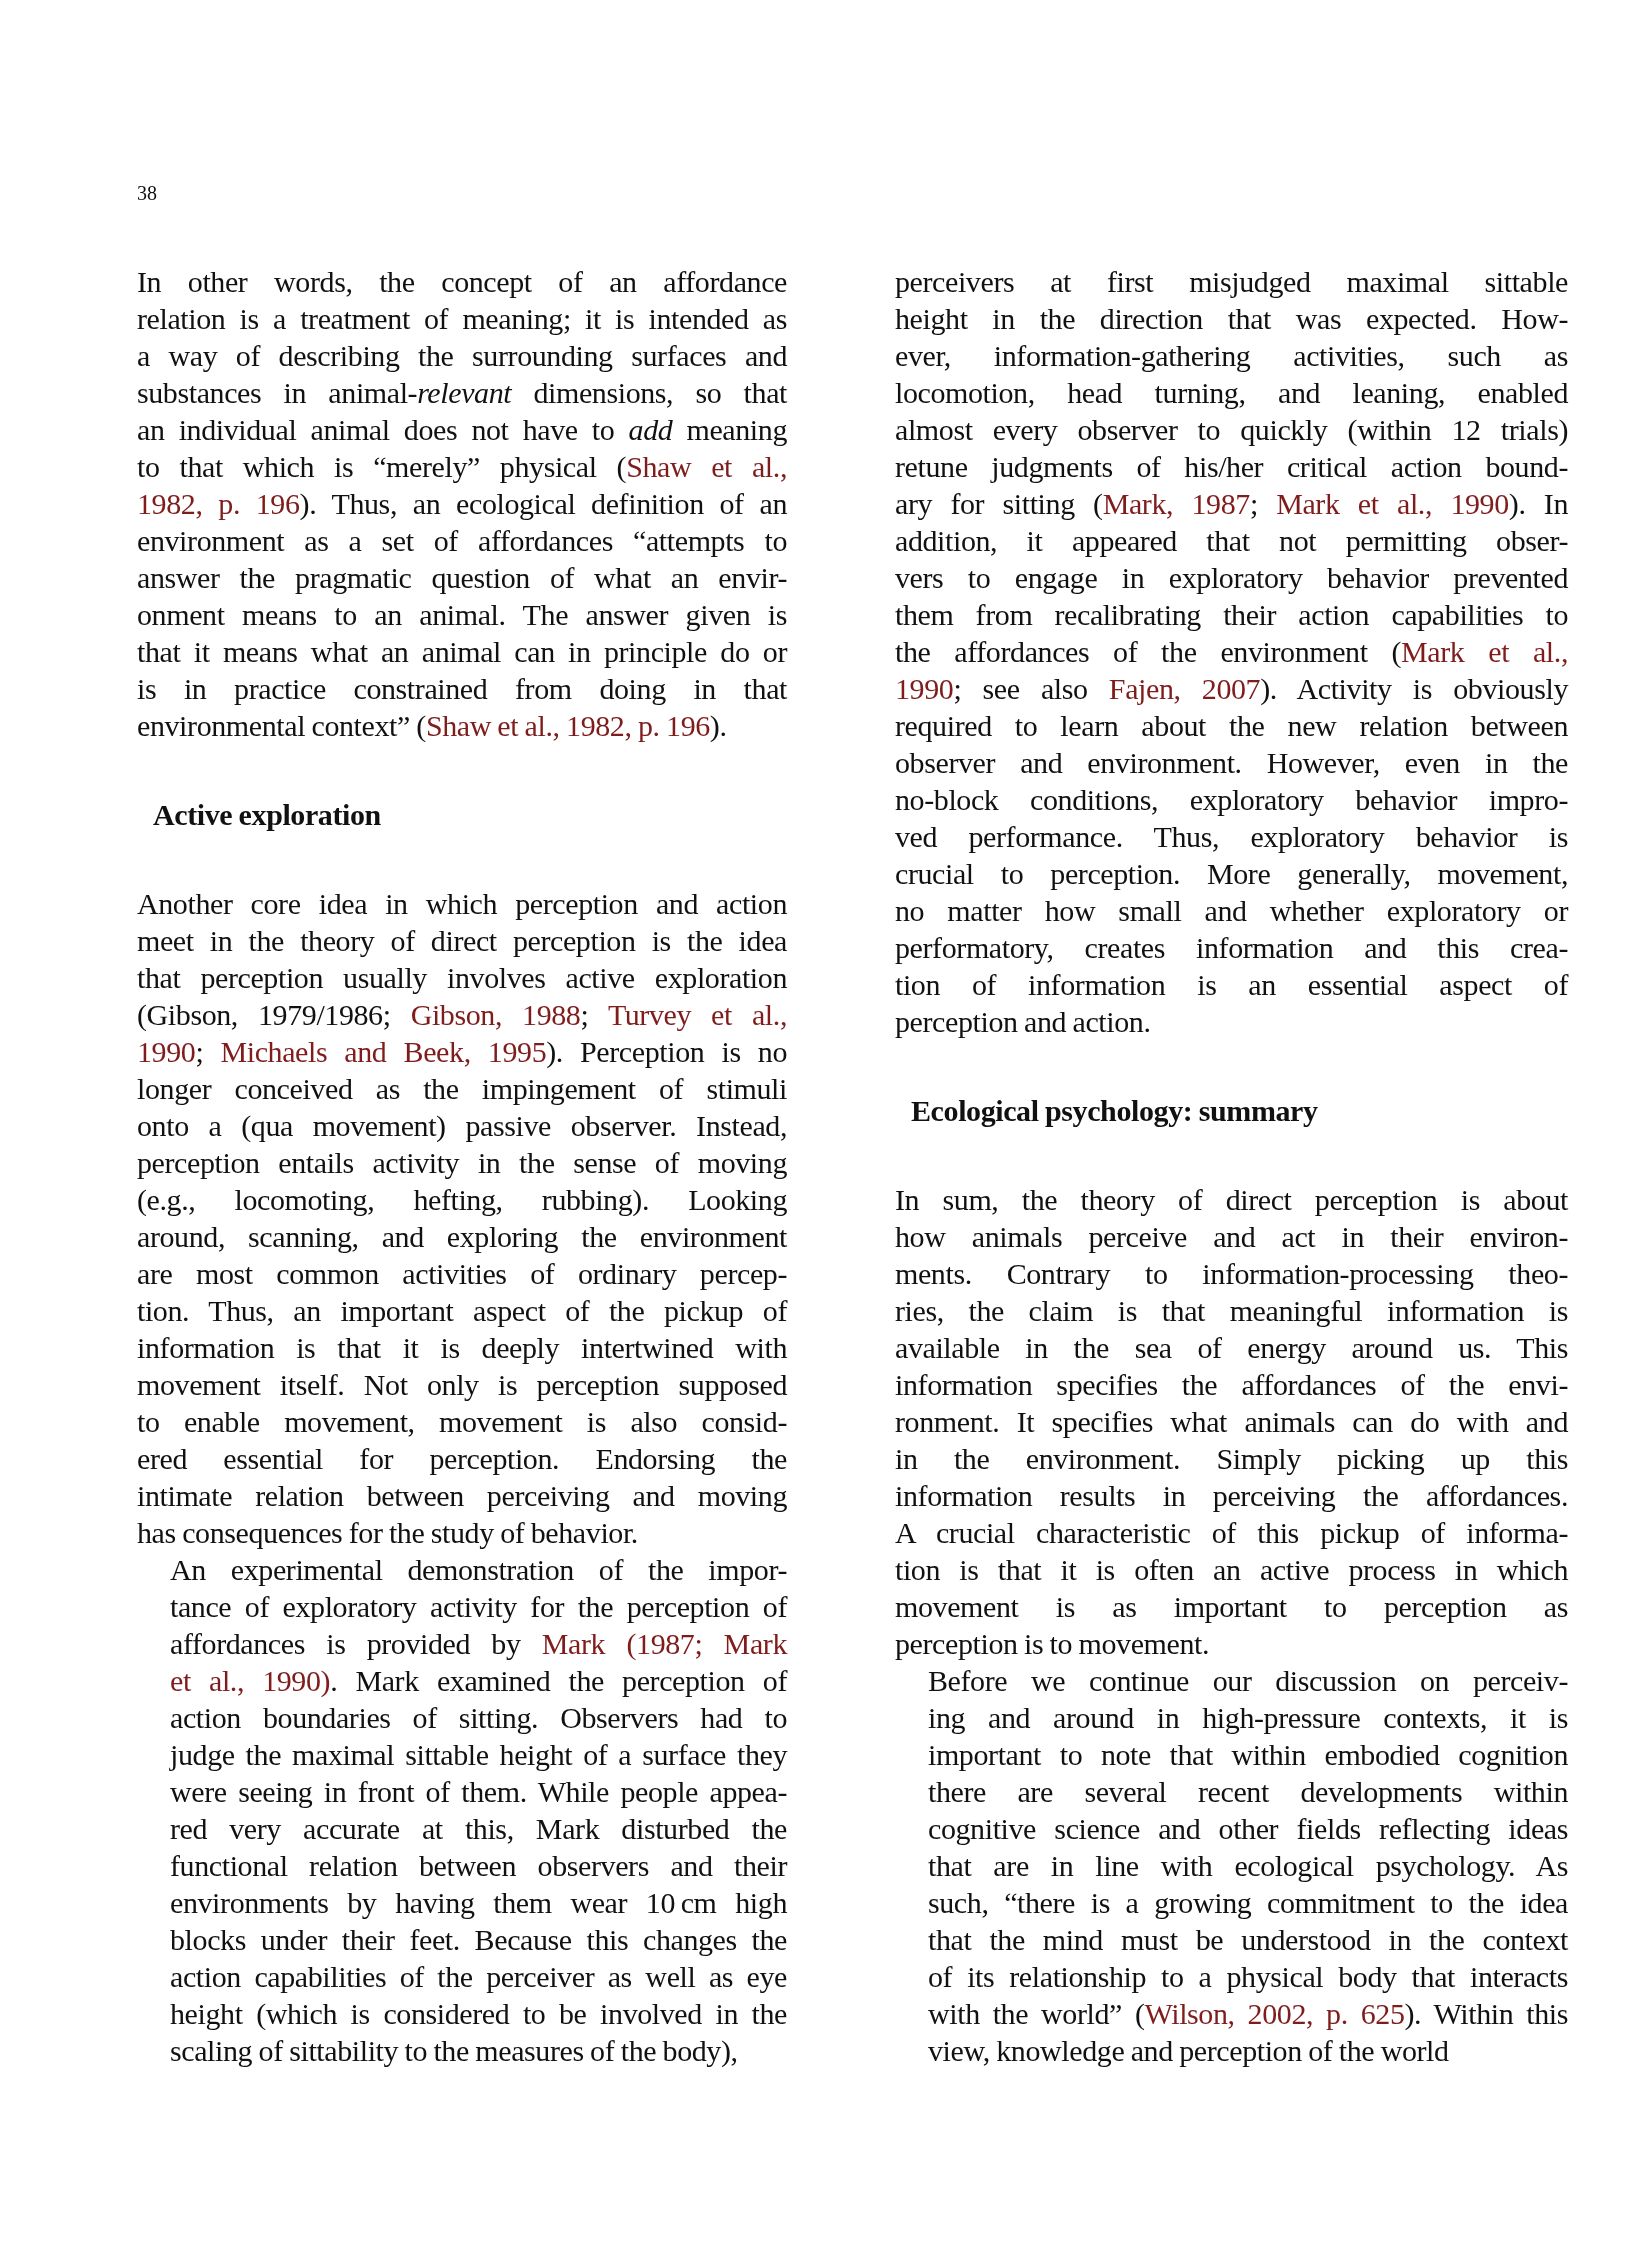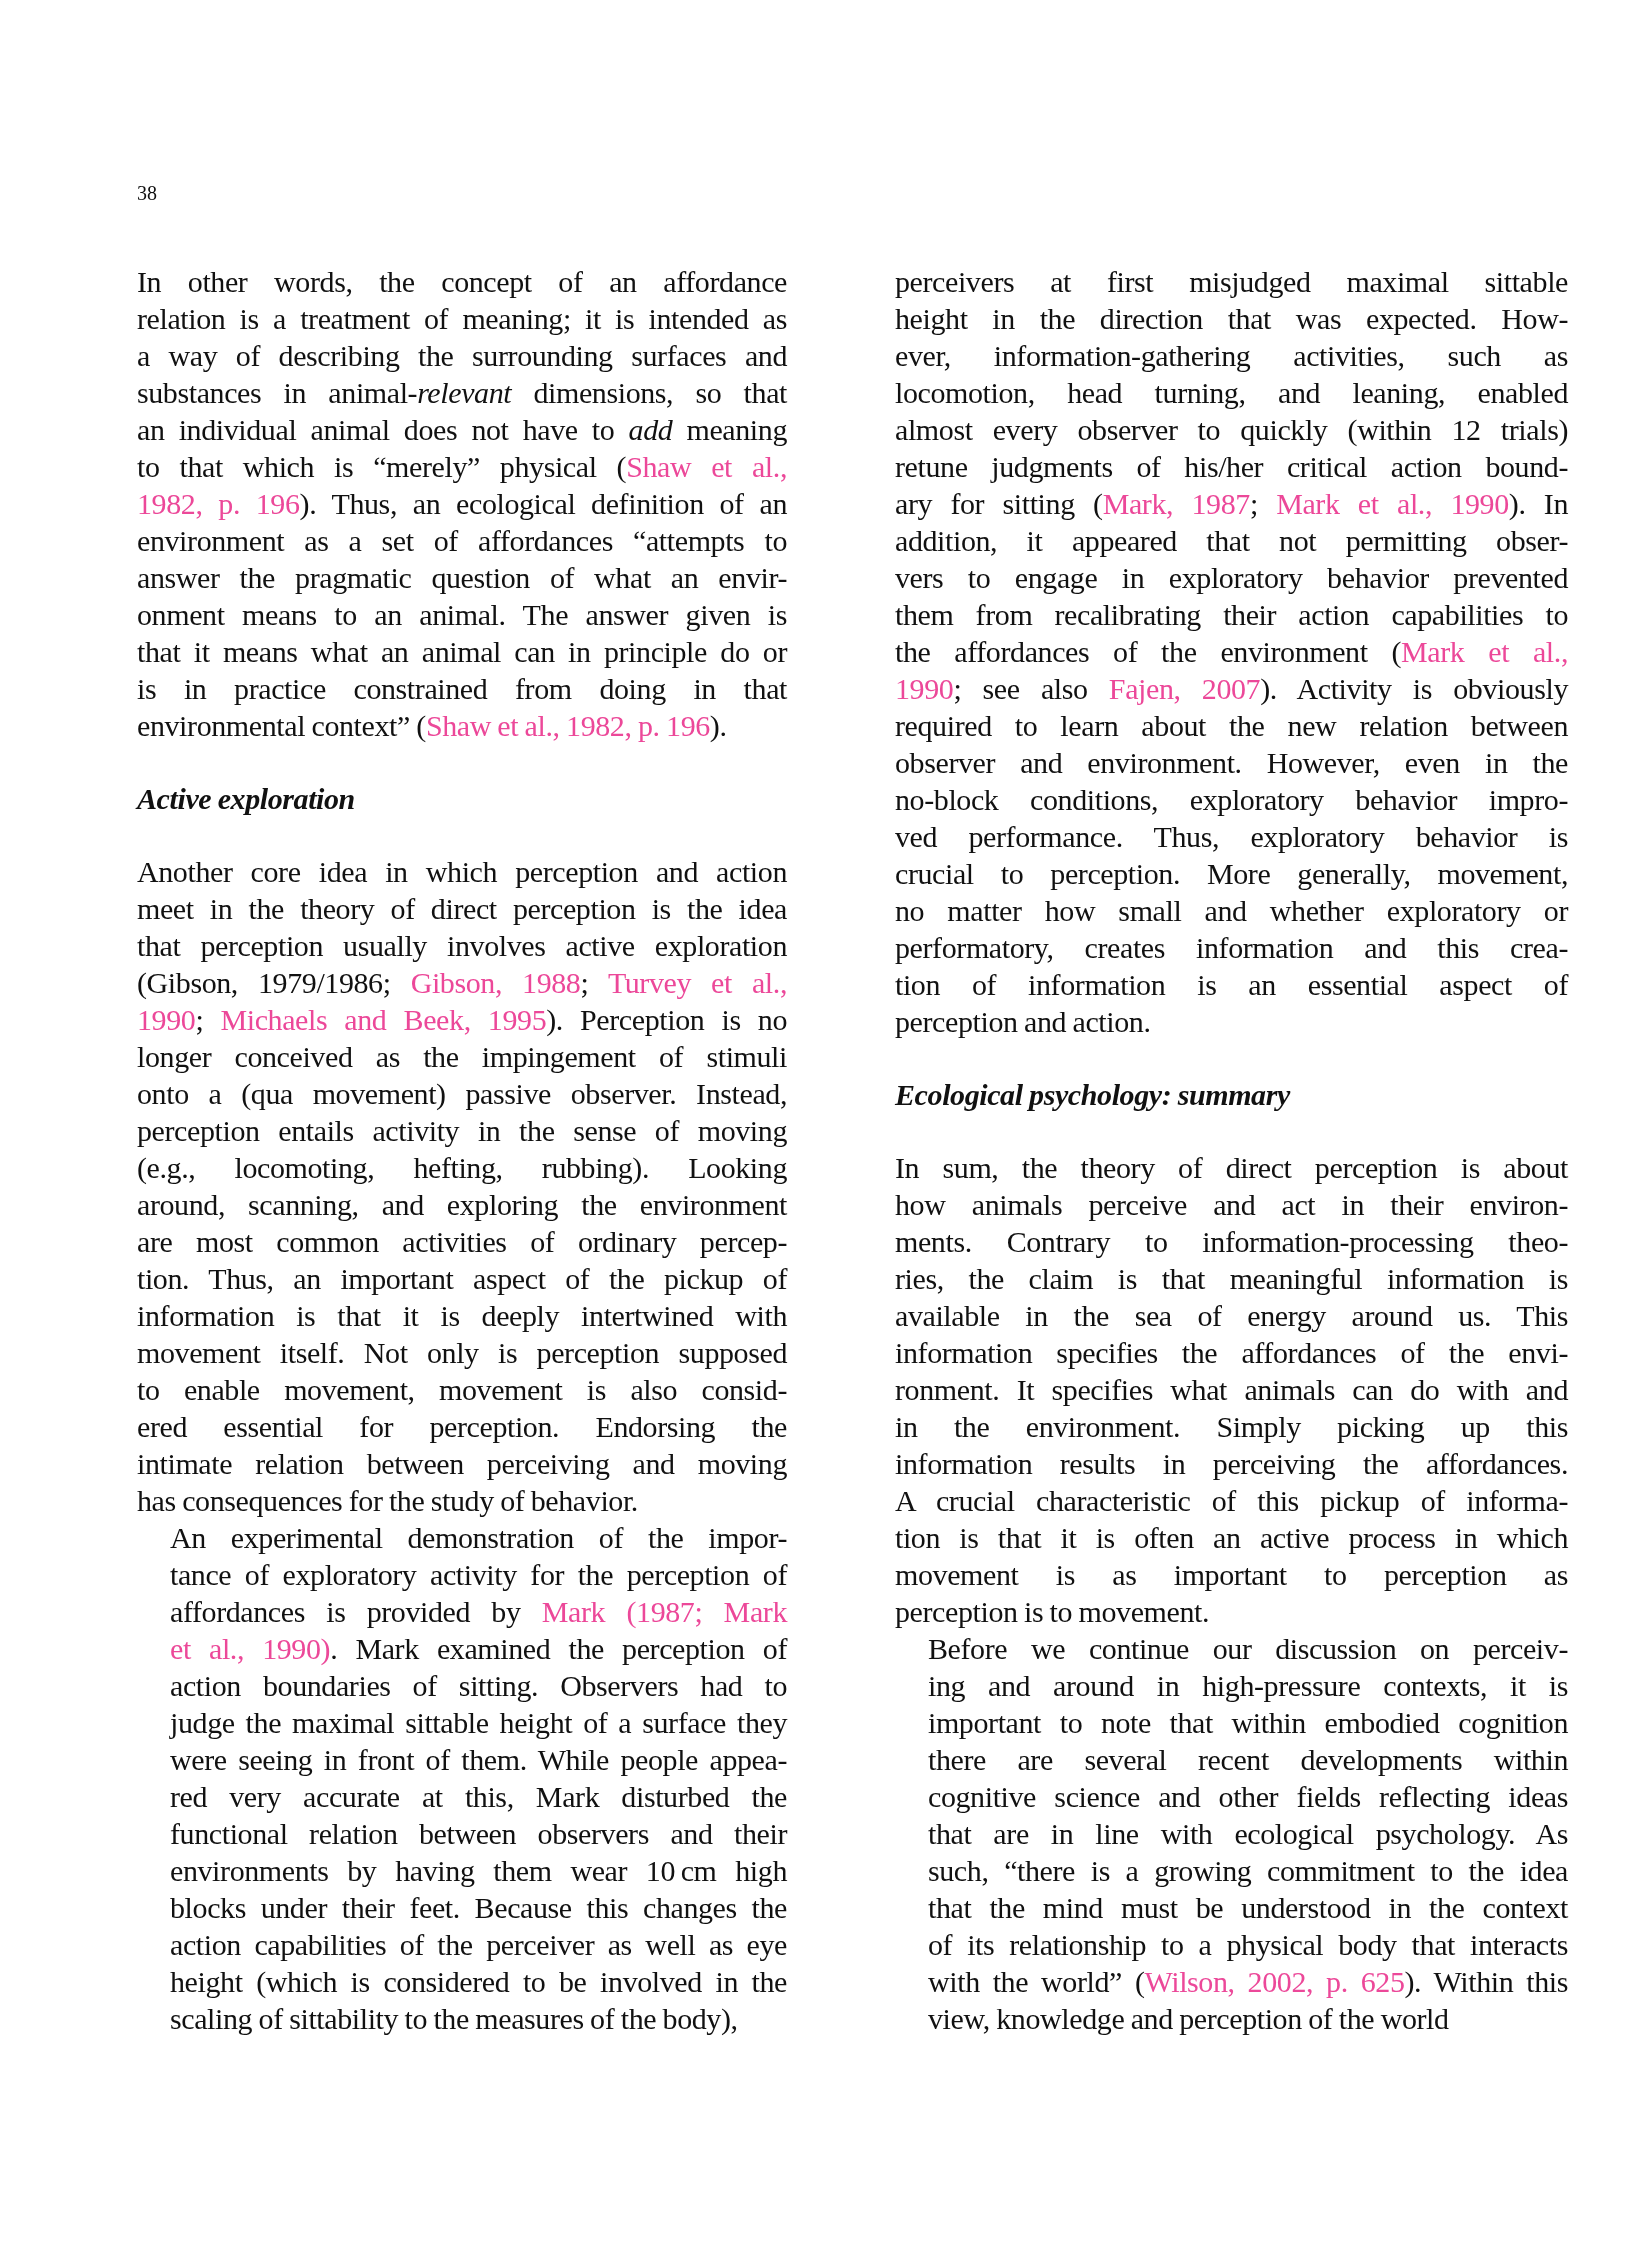--- a/index.html
+++ b/index.html
@@ -5,23 +5,23 @@
   html, body { margin: 0; padding: 0; background: #ffffff; }
   body { width: 1649px; height: 2250px; position: relative; overflow: hidden;
          font-family: "Liberation Serif", "DejaVu Serif", serif; color: #111111; }
   .page-number { position: absolute; left: 137px; top: 177px; font-size: 20px; line-height: 33px; }
   .col { position: absolute; top: 263px; font-size: 30px; line-height: 37px;
          text-align: justify; hyphens: manual; letter-spacing: -0.4px; word-spacing: -0.7px; }
   .col-left { left: 137px; width: 650px; }
   .col-right { left: 895px; width: 673px; }
   .col p { margin: 0; }
   .col p.indent { text-indent: 33px; }
-  .col h2 { margin: 0; font-size: 30px; line-height: 37px; font-style: italic; font-weight: bold;
+  .col h2 { margin: 16px; font-size: 30px; line-height: 37px; font-weight: bold;
             padding-top: 36px; padding-bottom: 36px; letter-spacing: -0.4px; }
-  .cite { color: #ec4899; }
+  .cite { color: #7f1d1d; }
   .ln { display: block; text-align-last: justify; white-space: nowrap; }
   .ln.last { text-align-last: left; }
   em { }
 </style>
 </head>
 <body>
 
 <div>
   <div class="page-number">38</div>
 

